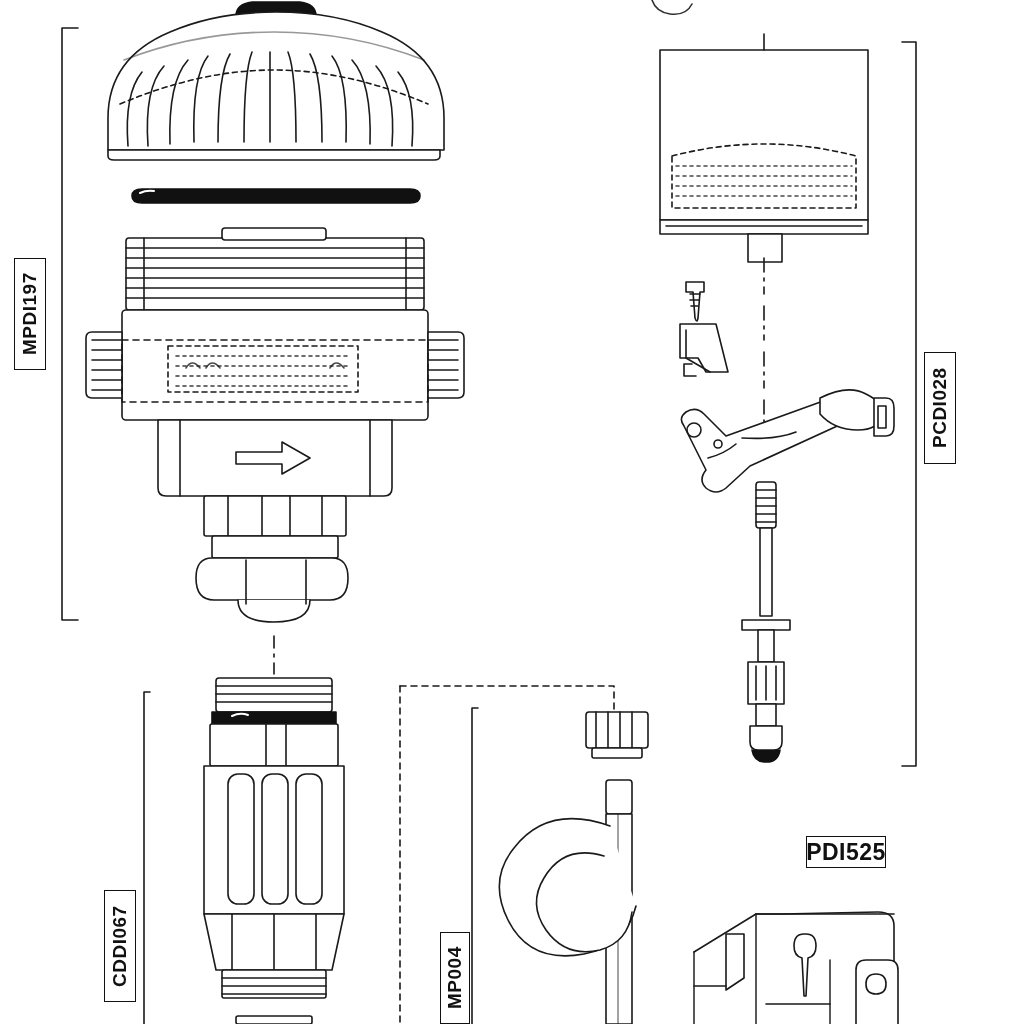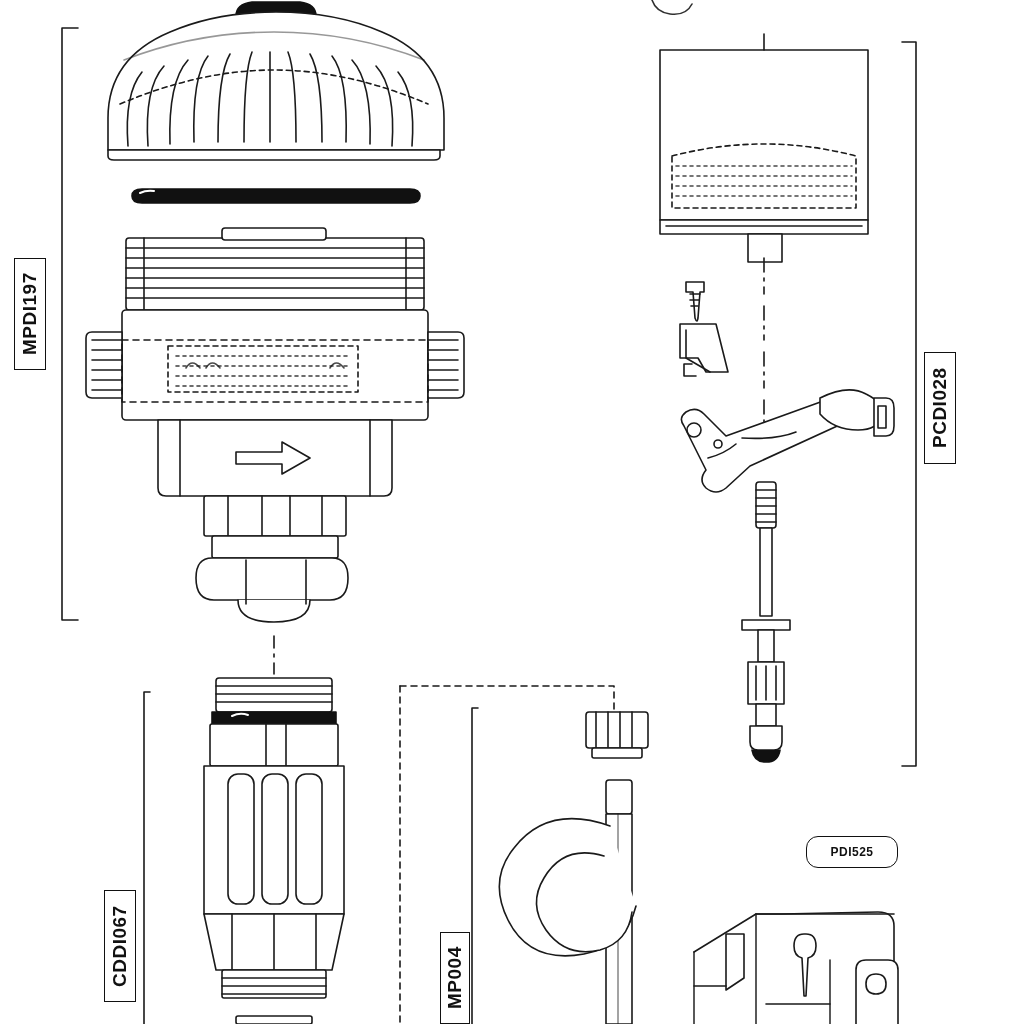--- a/index.html
+++ b/index.html
@@ -26,21 +26,21 @@
     white-space:nowrap;
   }
   .label.vert{
     writing-mode:vertical-rl;
     transform:rotate(180deg);
   }
   #lbl-mpdi197{left:14px;top:258px;width:32px;height:112px;font-size:19px;}
   #lbl-cddi067{left:104px;top:890px;width:32px;height:112px;font-size:19px;}
   #lbl-mp004  {left:440px;top:932px;width:30px;height:92px;font-size:19px;}
   #lbl-pcdi028{left:924px;top:352px;width:32px;height:112px;font-size:19px;}
-  #lbl-pdi525 {left:806px;top:836px;width:92px;height:32px;font-size:12px;border-radius:12px;}
+  #lbl-pdi525 {left:806px;top:836px;width:80px;height:32px;font-size:23px;}
 </style>
 </head>
 <body>
 
 <div class="stage">
 
 <svg class="diagram" viewBox="0 0 1024 1024">
   <g fill="none" stroke="#1a1a1a" stroke-width="1.6" stroke-linejoin="round" stroke-linecap="round">
 
     <g>

